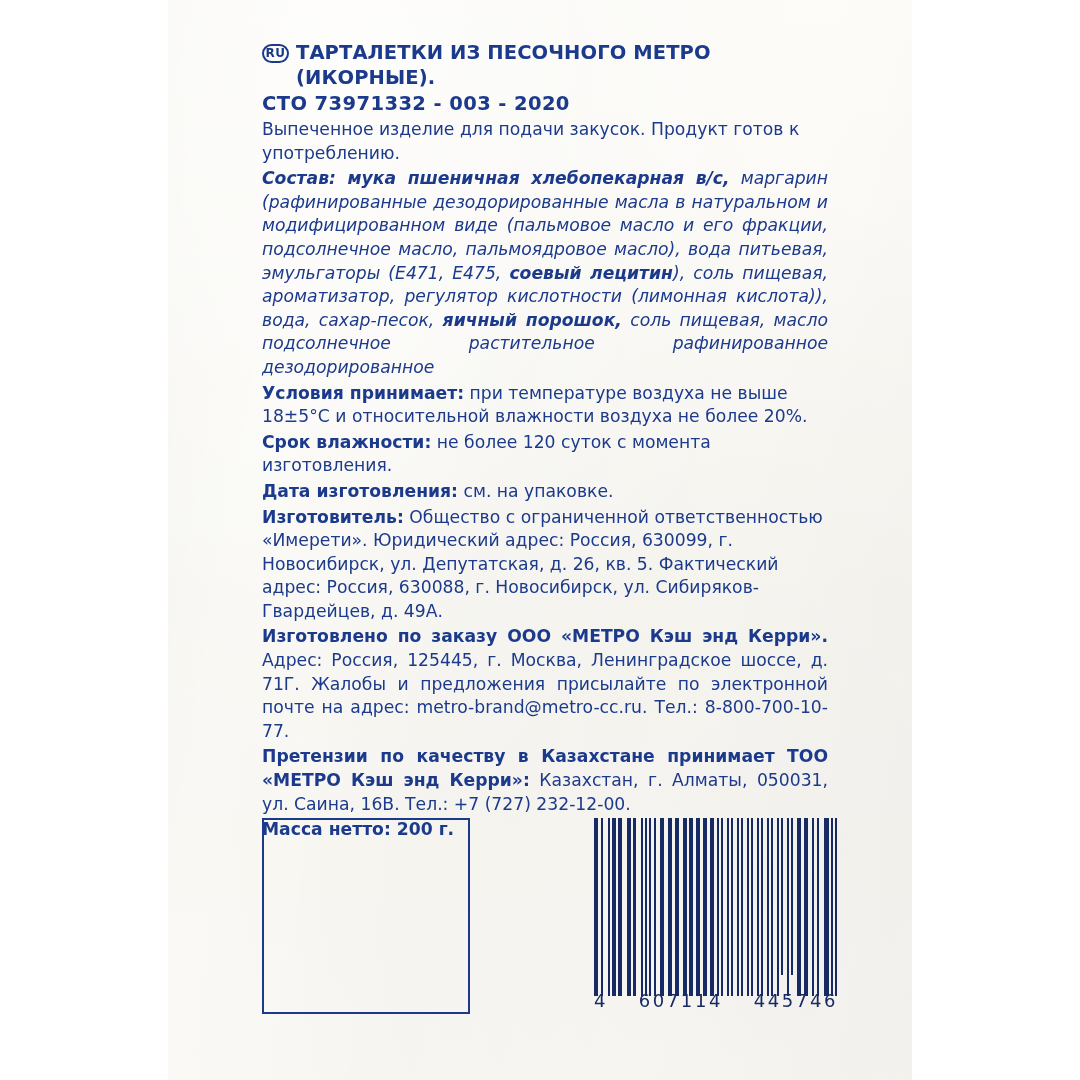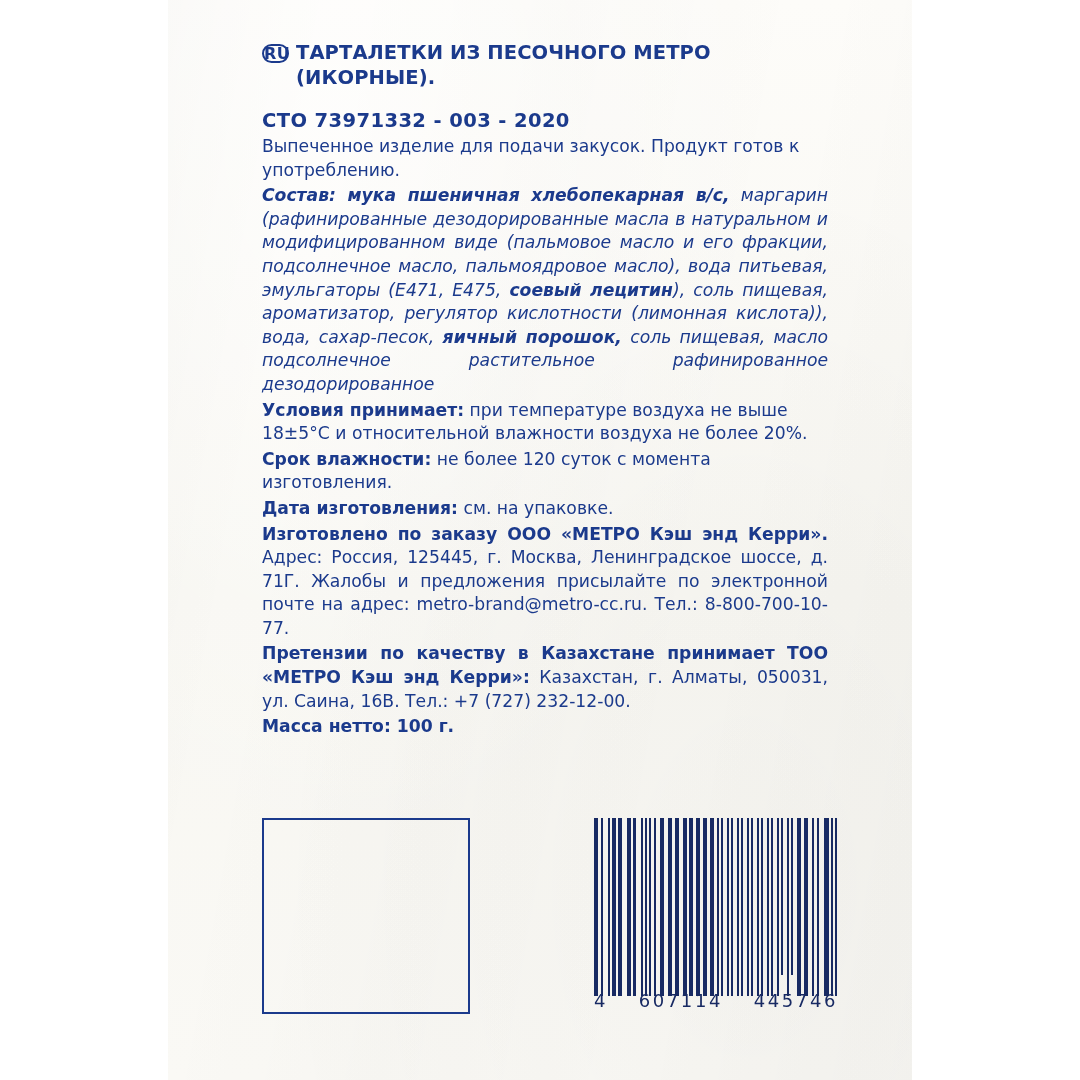--- a/index.html
+++ b/index.html
@@ -52,42 +52,42 @@
     align-items: flex-start;
     gap: 7px;
   }
   .ru-badge {
     flex: 0 0 auto;
     margin-top: 4px;
     width: 27px;
     height: 19px;
     border: 2px solid #1b3a8c;
     border-radius: 10px;
-    font-size: 16px;
+    font-size: 12px;
     font-weight: bold;
     letter-spacing: 0.5px;
     line-height: 15px;
     text-align: center;
     color: #1b3a8c;
     box-sizing: border-box;
   }
   .title-text {
     font-size: 19.5px;
     font-weight: bold;
     line-height: 25px;
     letter-spacing: 0.1px;
     color: #1b3a8c;
   }
   .std-line {
     font-size: 19.5px;
     font-weight: bold;
     line-height: 25px;
     letter-spacing: 0.4px;
     color: #1b3a8c;
-    margin-top: 18px;
+    margin-top: 1px;
   }
 
   p.block {
     margin: 2px 0 0 0;
     font-size: 17.2px;
     line-height: 23.6px;
     color: #1b3a8c;
   }
   p.justify {
     text-align: justify;
@@ -174,26 +174,27 @@
     <p class="block">Выпеченное изделие для подачи закусок. Продукт готов к употреблению.</p>
 
     <p class="block justify composition"><b>Состав:</b><b> мука пшеничная хлебопекарная в/с,</b><span> маргарин (рафинированные дезодорированные масла в натуральном и модифицированном виде (пальмовое масло и его фракции, подсолнечное масло, пальмоядровое масло), вода питьевая, эмульгаторы (Е471, Е475, </span><b>соевый лецитин</b><span>), соль пищевая, ароматизатор, регулятор кислотности (лимонная кислота)), вода, сахар-песок, </span><b>яичный порошок,</b><span> соль пищевая, масло подсолнечное растительное рафинированное дезодорированное</span></p>
 
     <p class="block"><b>Условия принимает:</b><span> при температуре воздуха не выше 18±5°C и относительной влажности воздуха не более 20%.</span></p>
 
     <p class="block"><b>Срок влажности:</b><span> не более 120 суток с момента изготовления.</span></p>
 
     <p class="block"><b>Дата изготовления:</b><span> см. на упаковке.</span></p>
 
+    <p class="block"><b>Изготовитель:</b><span> Общество с ограниченной ответственностью «Имерети». Юридический адрес: Россия, 630099, г. Новосибирск, ул. Депутатская, д. 26, кв. 5. Фактический адрес: Россия, 630088, г. Новосибирск, ул. Сибиряков-Гвардейцев, д. 49А.</span></p>
 
     <p class="block justify"><b>Изготовлено по заказу ООО «МЕТРО Кэш энд Керри».</b><span> Адрес: Россия, 125445, г. Москва, Ленинградское шоссе, д. 71Г. Жалобы и предложения присылайте по электронной почте на адрес: metro-brand@metro-cc.ru. Тел.: 8-800-700-10-77.</span></p>
 
     <p class="block justify"><b>Претензии по качеству в Казахстане принимает ТОО «МЕТРО Кэш энд Керри»:</b><span> Казахстан, г. Алматы, 050031, ул. Саина, 16В. Тел.: +7 (727) 232-12-00.</span></p>
 
-    <p class="block netto">Масса нетто: 100 г.</p>
+    <p class="block netto">Масса нетто: 200 г.</p>
   </div>
 
   <div class="bottom-area">
     <div class="empty-box"></div>
 
     <div class="barcode-wrap">
       <div class="bars" id="bars">
           <i style="left: 2px; width: 4px;"></i>
           <i style="left: 9px; width: 2px;"></i>
           <i style="left: 16px; width: 2px;"></i>

